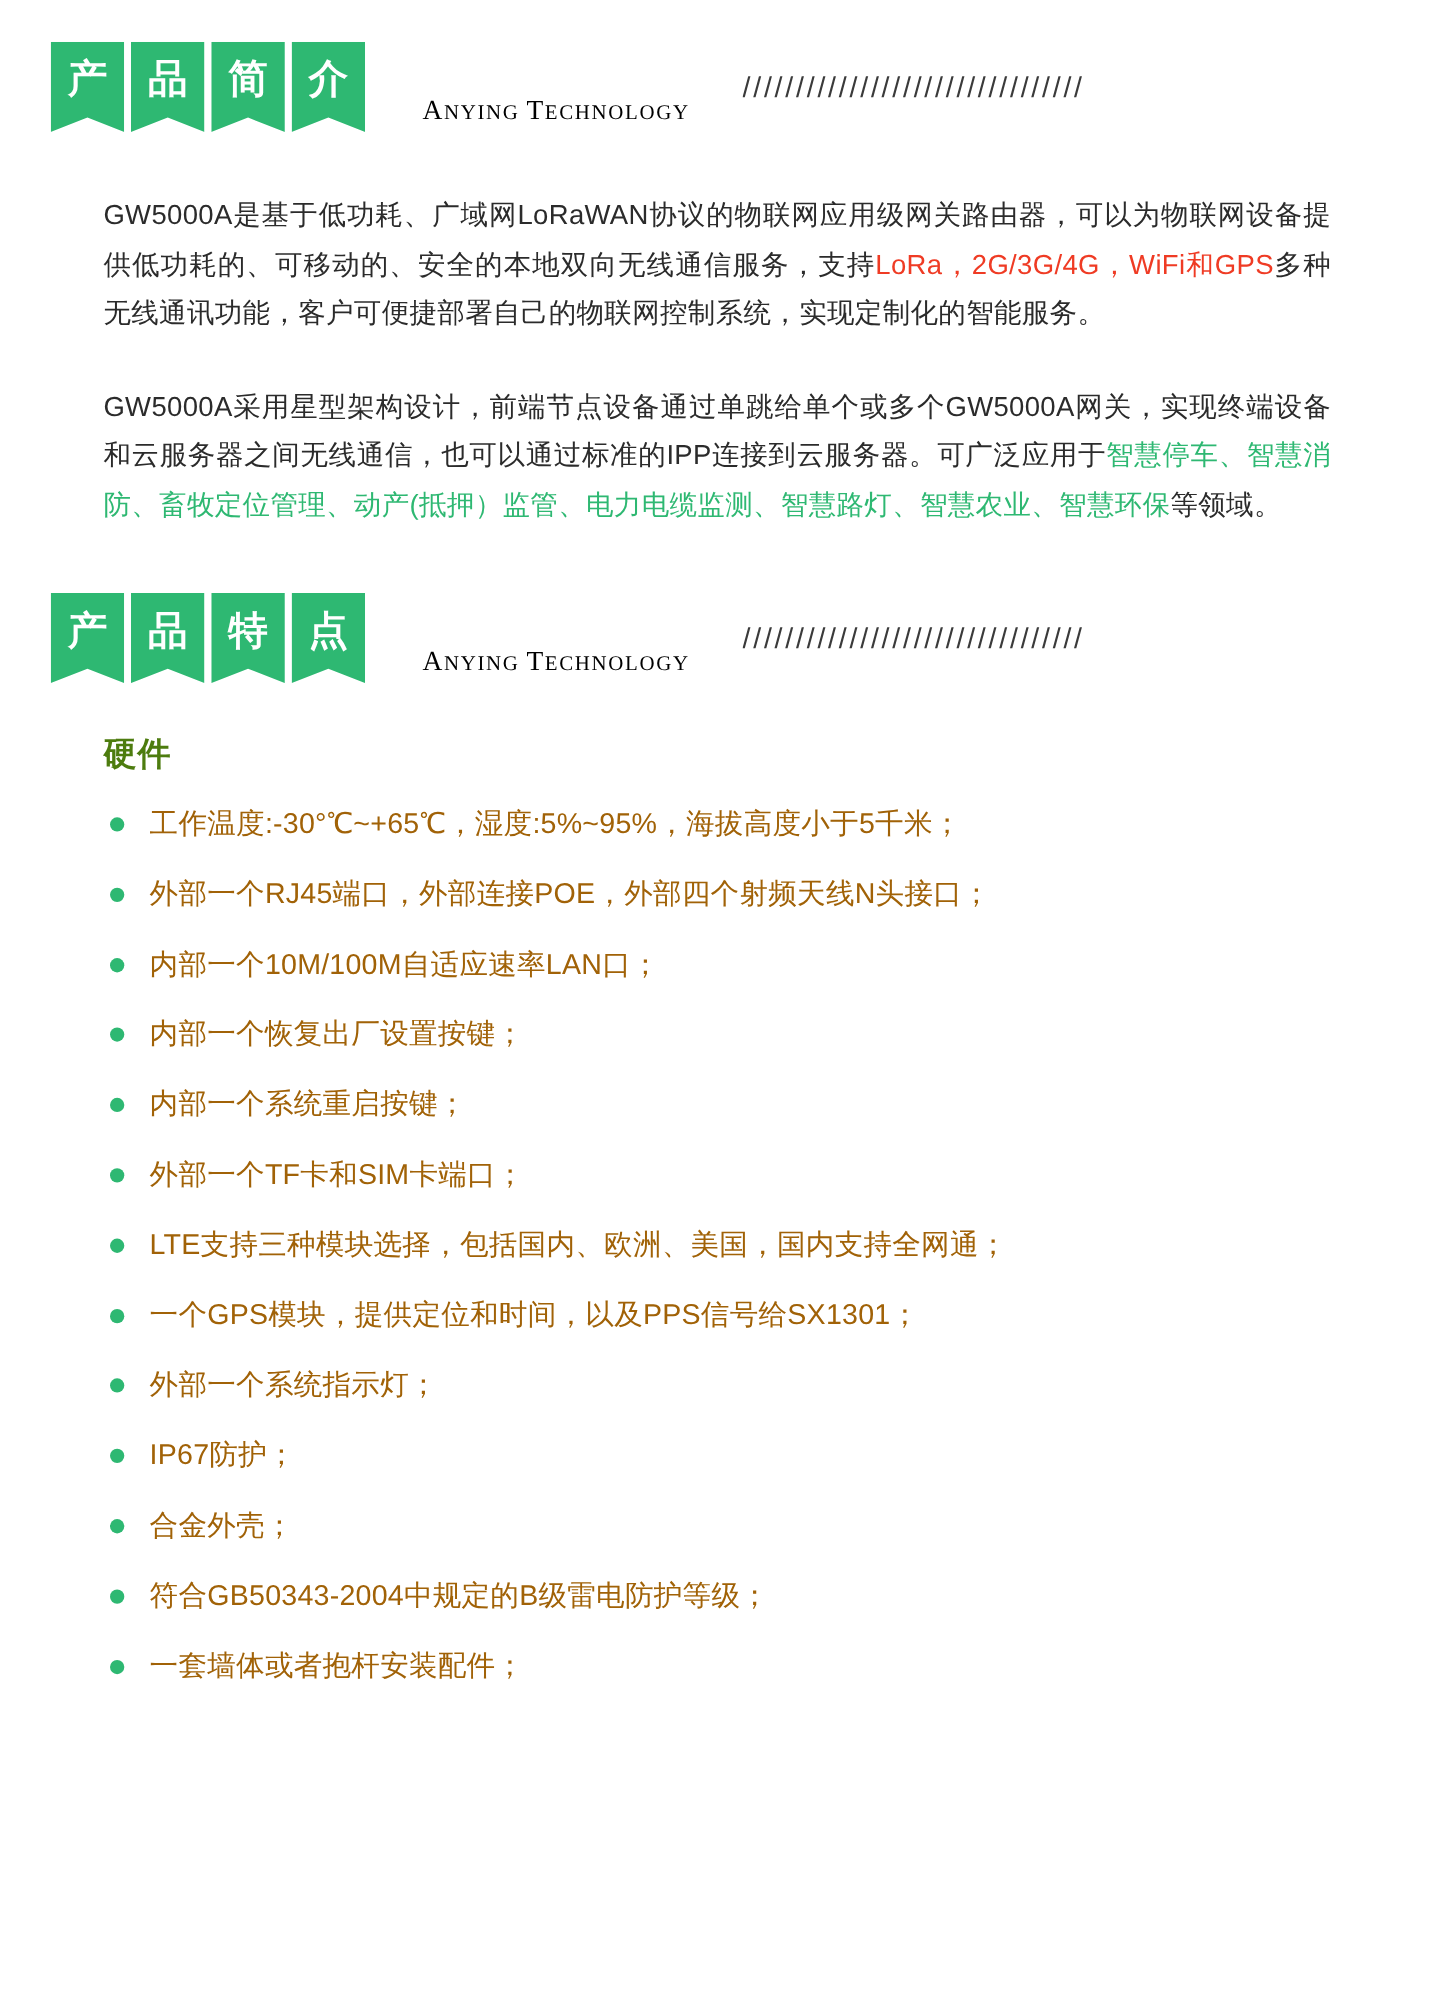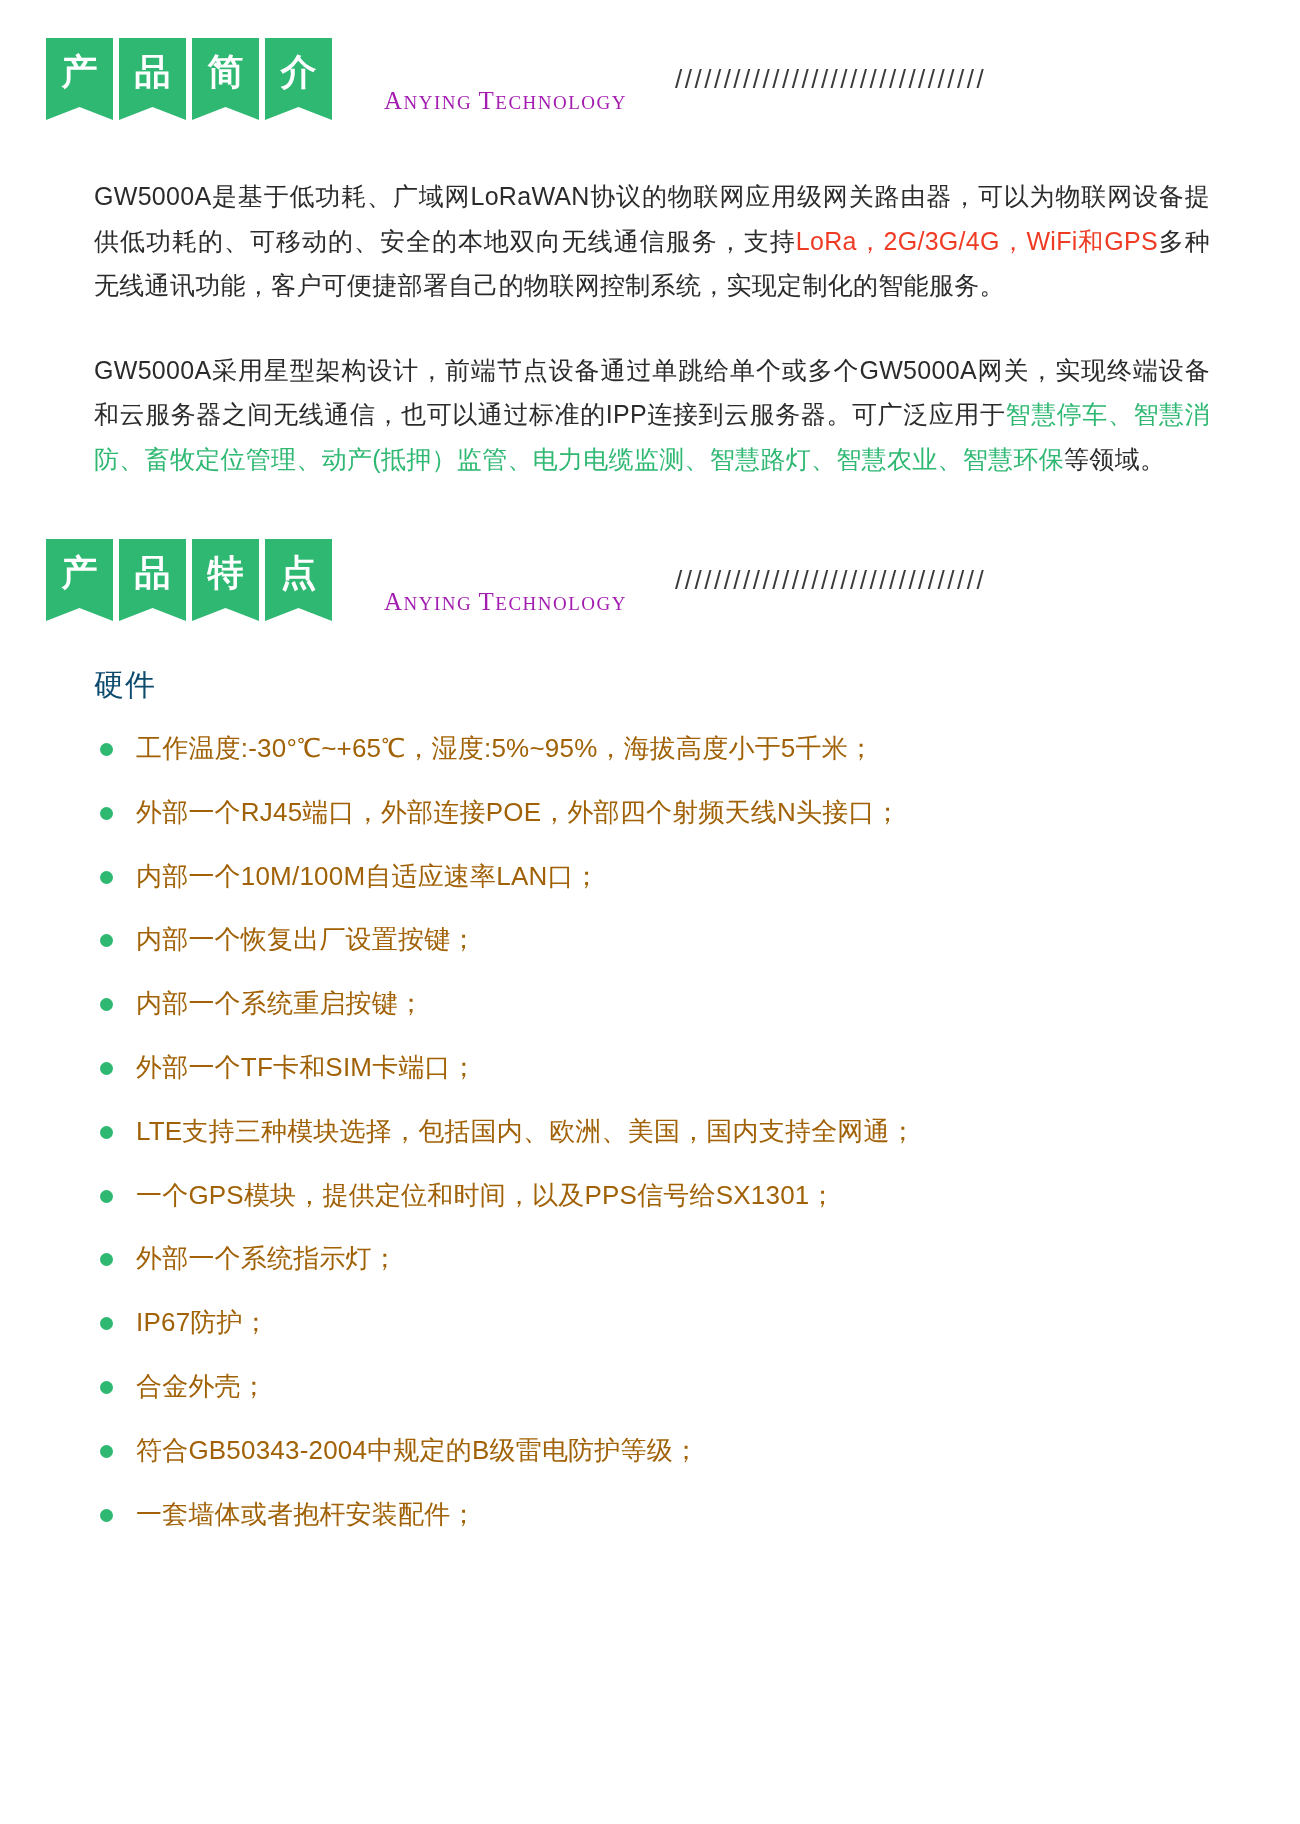--- a/index.html
+++ b/index.html
@@ -39,21 +39,21 @@
     
     clip-path: polygon(0 0, 100% 0, 100% 100%, 50% 84%, 0 100%);
     letter-spacing: 0;
     line-height: 1;
   }
   .header-brand {
     margin-left: 52px;
     font-family: "Liberation Serif", serif;
     font-size: 25px;
     letter-spacing: 1.5px;
-    color: #a21caf;
+    color: #000000;
     white-space: nowrap;
     margin-top: 44px;
   }
   .header-brand .small {
     font-size: 19px;
   }
   .header-slashes {
     margin-left: 48px;
     font-size: 26px;
     color: #3a3a3a;
@@ -76,23 +76,23 @@
   .intro p:last-child { margin-bottom: 0; }
   .red { color: #ef3b24; }
   .green { color: #2eb872; }
 
   
   .features {
     margin-top: 44px;
     padding-left: 94px;
   }
   .sub-title {
-    color: #0c4a6e;
+    color: #4d7c0f;
     font-size: 30px;
-    font-weight: normal;
+    font-weight: bold;
     margin: 0 0 26px 0;
     letter-spacing: 1px;
   }
   ul.bullets {
     list-style: none;
     margin: 0;
     padding: 0;
   }
   ul.bullets li {
     position: relative;

